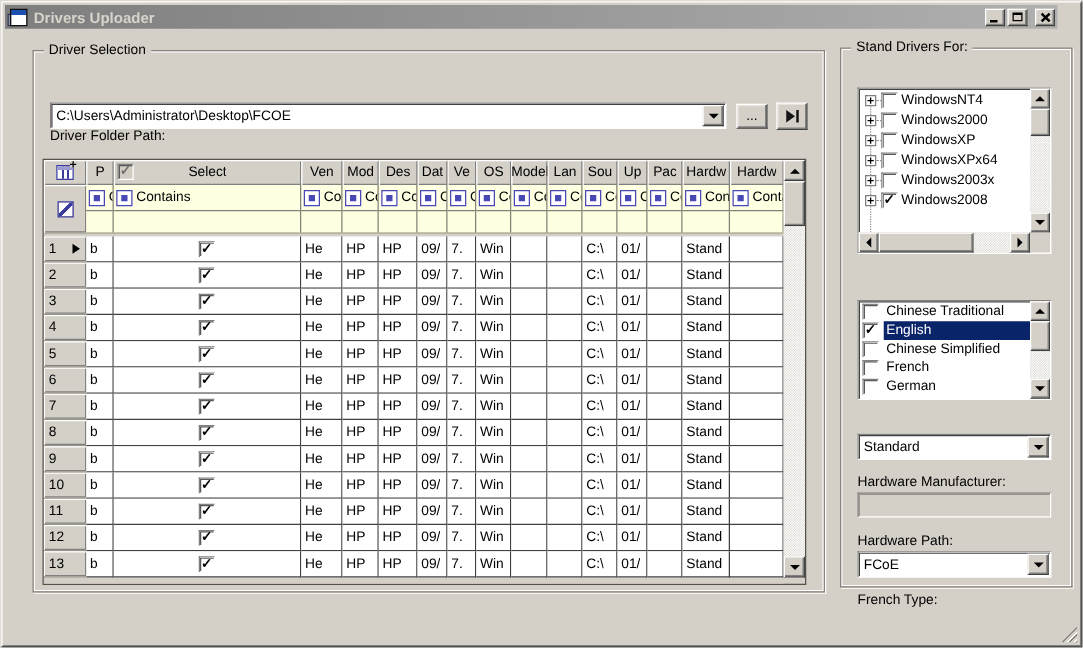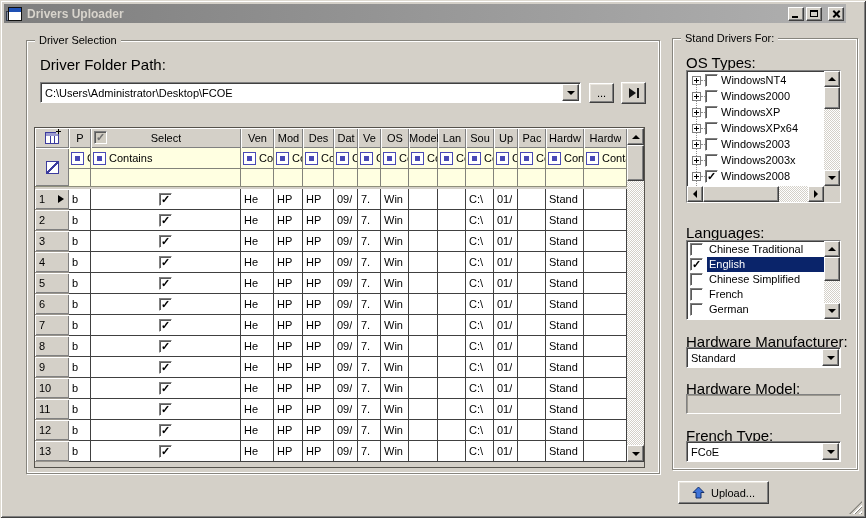--- a/index.html
+++ b/index.html
@@ -28,21 +28,21 @@
   .gap2 { width:2px; }
   .glyph-min { position:absolute; left:3px; bottom:2px; width:6px; height:2px; background:#000; }
   .glyph-max { width:8px; height:7px; border:1px solid #000; border-top:2px solid #000; }
   .glyph-x  { position:relative; width:9px; height:8px; }
   .glyph-x::before,.glyph-x::after { content:""; position:absolute; left:0; top:3px;
     width:9px; height:2px; background:#000; }
   .glyph-x::before { transform:rotate(45deg); }
   .glyph-x::after  { transform:rotate(-45deg); }
 
   
-  .lbl { position:absolute; font-size:15px; color:#000; white-space:nowrap; }
+  .lbl { position:absolute; font-size:11px; color:#000; white-space:nowrap;margin-top:47px; }
   .group { position:absolute; border:1px solid #87857E;
     box-shadow: inset 1px 1px 0 #fff, inset -1px -1px 0 #fff, 1px 1px 0 #fff; }
   .group-label { position:absolute; top:-7px; left:8px; background:#D4D0C8;
     padding:0 4px; font-size:11px; white-space:nowrap; }
 
   .pbtn { position:absolute; background:#D4D0C8; border:1px solid;
     border-color:#fff #404040 #404040 #fff;
     box-shadow: inset -1px -1px 0 #808080, inset 1px 1px 0 #E8E4DC;
     font-size:11px; color:#000; display:flex; align-items:center; justify-content:center; gap:6px; }
 
@@ -1045,26 +1045,20 @@
           <div class="ositem">
             <span class="plus"></span>
             <span class="dash"></span>
             <span class="cb"></span>
             <span class="oslabel">WindowsXPx64</span>
           </div>
           <div class="ositem">
             <span class="plus"></span>
             <span class="dash"></span>
             <span class="cb"></span>
-            <span class="oslabel">Windows2003</span>
-          </div>
-          <div class="ositem">
-            <span class="plus"></span>
-            <span class="dash"></span>
-            <span class="cb"></span>
             <span class="oslabel">Windows2003x</span>
           </div>
           <div class="ositem">
             <span class="plus"></span>
             <span class="dash"></span>
             <span class="cb checked"></span>
             <span class="oslabel">Windows2008</span>
           </div>
         </div>
     <div class="vscroll16" style="top:0;bottom:16px">
@@ -1127,35 +1121,29 @@
   </div>
 
   <span class="lbl" style="left:686px;top:333px">Hardware Manufacturer:</span>
   <div class="combo" style="left:686px;top:347px;width:155px;height:21px">
     <span class="combo-text">Standard</span>
     <span class="sbtn drop">
           <span class="tri-down"></span>
         </span>
   </div>
 
-  <span class="lbl" style="left:686px;top:380px">Hardware Model:</span>
+  <span class="lbl" style="left:686px;top:380px">Hardware Path:</span>
   <div class="tbox-disabled" style="left:686px;top:394px;width:155px;height:20px">
     <span class="combo-text"></span>
   </div>
 
   <span class="lbl" style="left:686px;top:427px">French Type:</span>
   <div class="combo" style="left:686px;top:441px;width:155px;height:21px">
     <span class="combo-text">FCoE</span>
     <span class="sbtn drop">
           <span class="tri-down"></span>
         </span>
   </div>
 
-  <div class="pbtn" style="left:678px;top:481px;width:91px;height:23px">
-    <svg width="13" height="13" viewBox="0 0 13 13">
-      <path d="M6.5 1 L12 6.5 H9 V12 H4 V6.5 H1 Z" fill="#3D72D8" stroke="#16306C" stroke-width="1"></path>
-    </svg>
-    <span>Upload...</span>
-  </div>
 
   <div class="grip"></div>
 </div>
 </div>
 
 </body></html>

